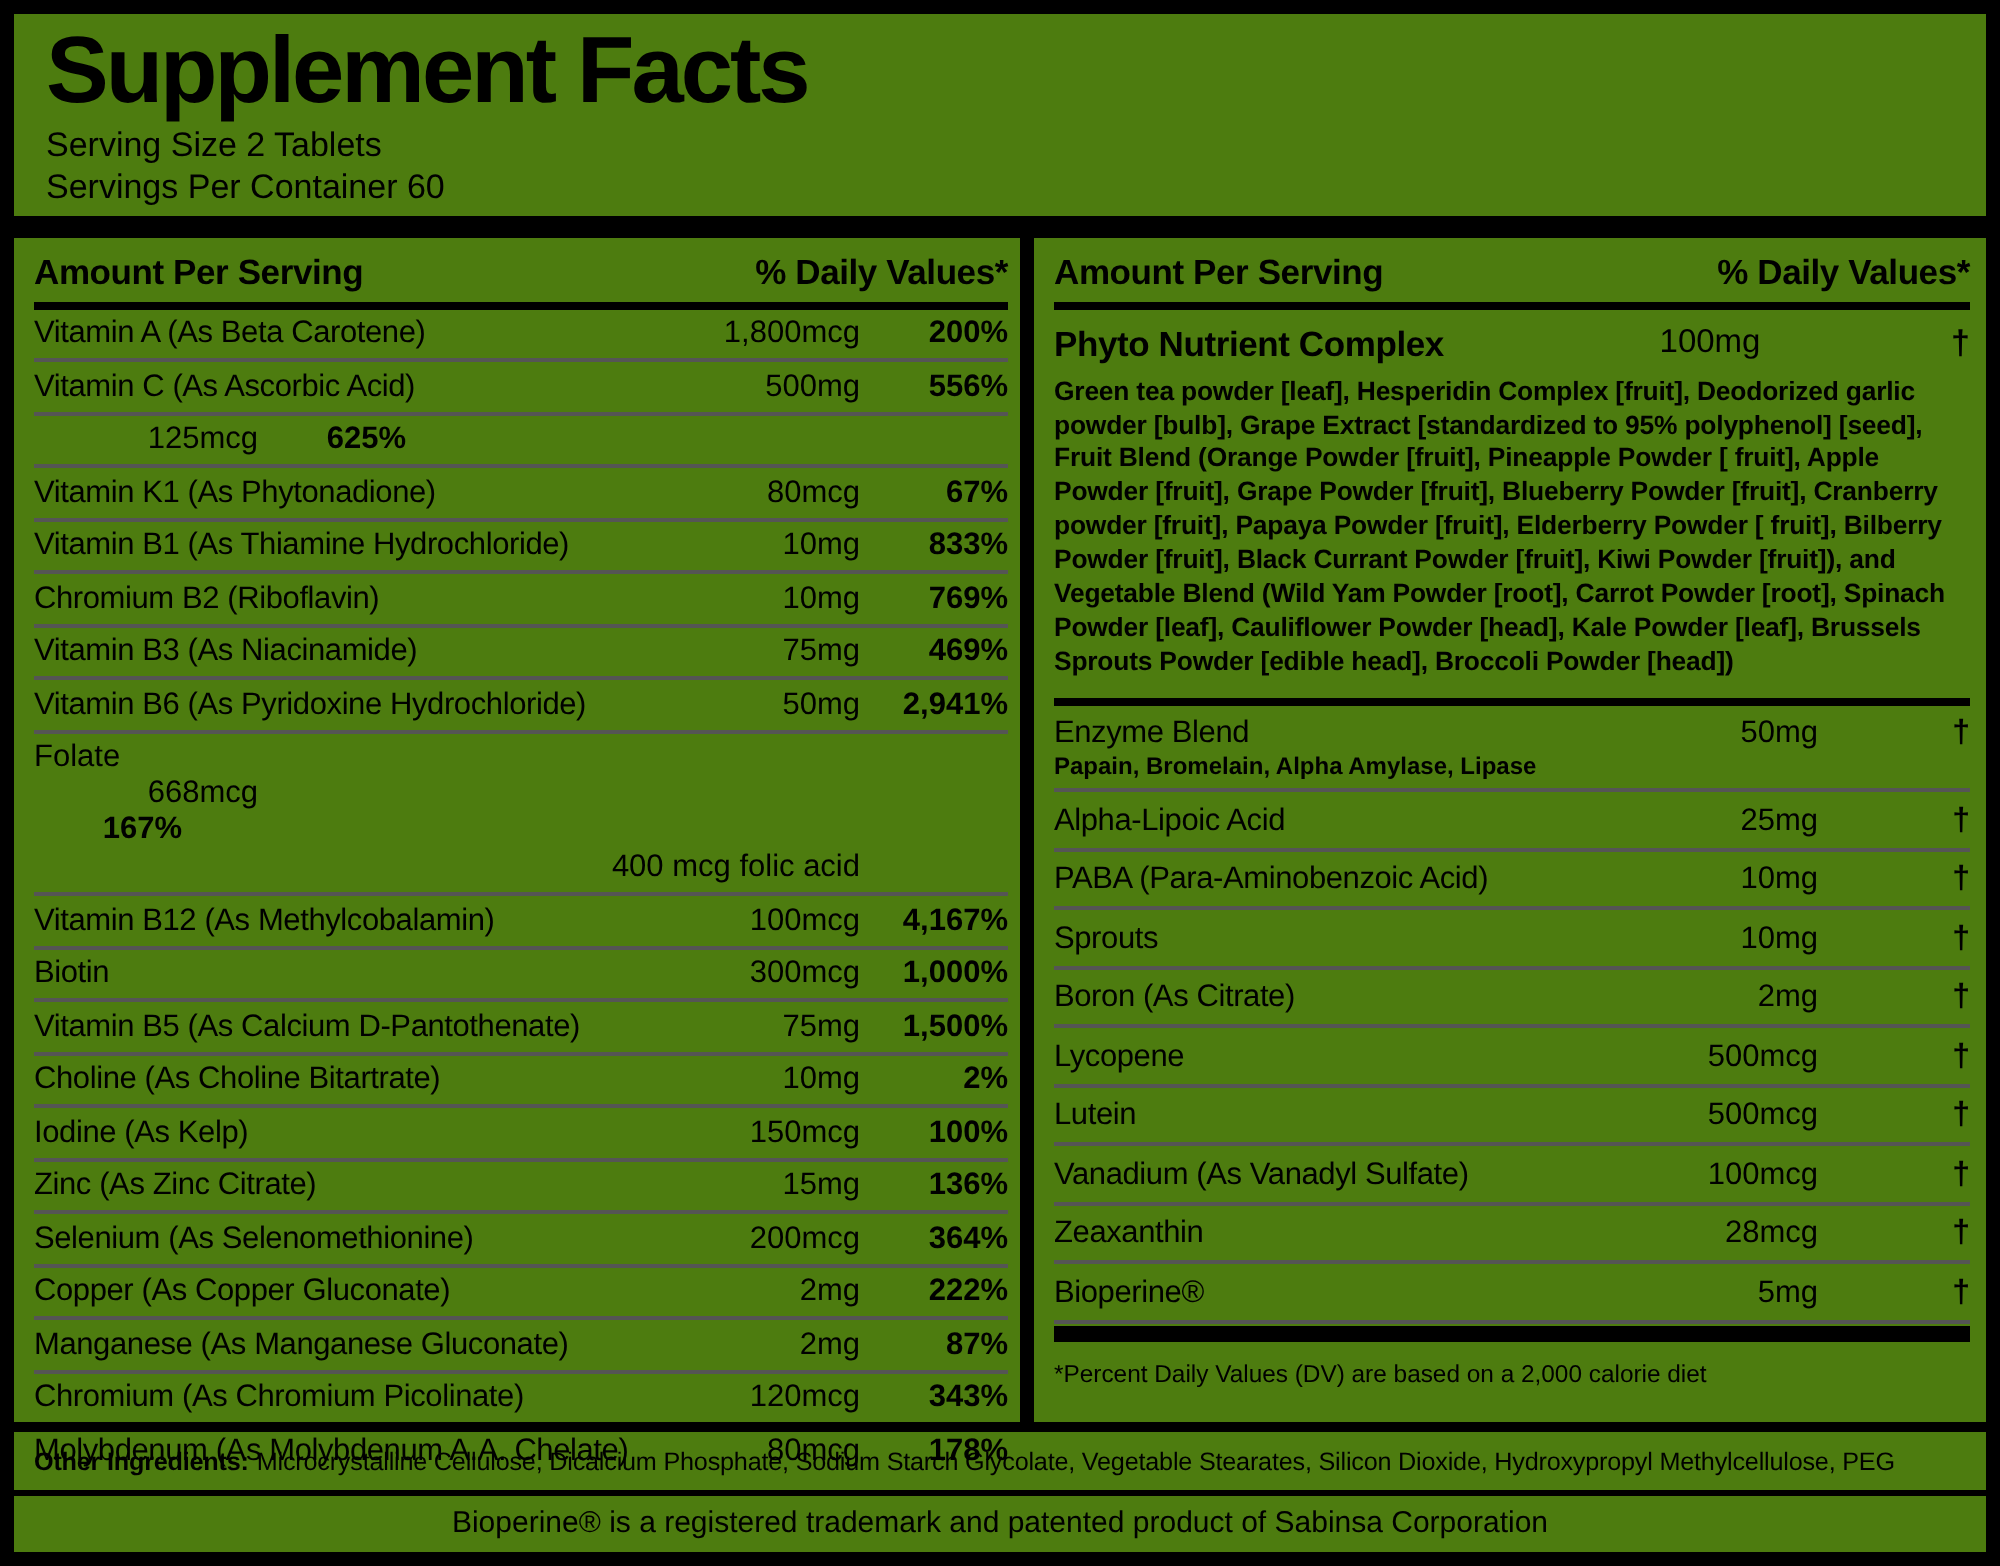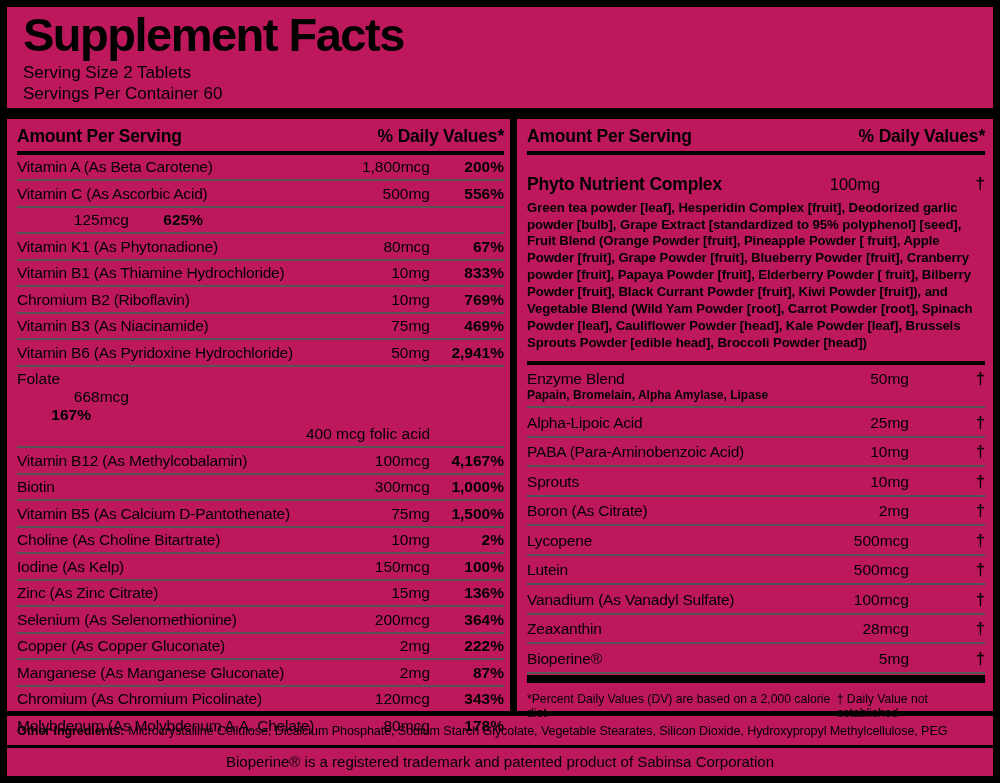--- a/index.html
+++ b/index.html
@@ -4,21 +4,21 @@
 <style>
   * { margin:0; padding:0; box-sizing:border-box; }
   html,body { background:#fff; }
   body {
     width:1000px; height:783px;
     font-family:"Liberation Sans","DejaVu Sans",sans-serif;
     color:#000;
   }
   .label {
     width:1000px; height:783px;
-    background:#be185d;
+    background:#4d7c0f;
     border:7px solid #000;
     display:flex; flex-direction:column;
     overflow:hidden;
   }
   
   .hdr { padding:2px 14px 4px 16px; }
   .title {
     font-size:47px; font-weight:900; letter-spacing:-1.5px;
     line-height:1.12;
   }
@@ -46,21 +46,21 @@
   .rows .row:last-child { border-bottom:none; }
   .row .nm  { flex:1; letter-spacing:-0.2px; }
   .row .amt { width:112px; text-align:right; white-space:nowrap; }
   .row .dv  { width:74px; text-align:right; font-weight:bold; white-space:nowrap; }
   .row2 { display:block; border-bottom:2px solid #555; padding:3.5px 0 3px; }
   .row2 .line1 { display:flex; align-items:baseline; font-size:15.5px; line-height:18px;flex-direction:column; }
   .row2 .line1 .nm { flex:1; } .row2 .line1 .amt { width:112px; text-align:right; }
   .row2 .line1 .dv { width:74px; text-align:right; font-weight:bold; }
   .row2 .sub-amt { font-size:15.5px; line-height:19px; text-align:right; margin-right:74px; }
   
-  .phyto-head { display:flex; align-items:center; padding:19px 0 2px; }
+  .phyto-head { display:flex; align-items:flex-start; padding:7px 0 2px; }
   .phyto-head .nm { flex:1; font-size:17.5px; font-weight:bold; letter-spacing:-0.2px; }
   .phyto-head .amt { width:140px; text-align:center; font-size:16.5px; }
   .phyto-head .dv { width:60px; text-align:right; font-size:17px; font-weight:bold; }
   .phyto-desc {
     font-size:13.2px; font-weight:bold; line-height:16.9px;
     letter-spacing:-0.1px; padding:3px 0 9px;
   }
   .r-bar { height:4px; background:#000; flex:0 0 auto; }
   .rrow { border-bottom:2px solid #555; padding:4.5px 0 4px; }
   .rrow .line1 { display:flex; align-items:baseline; font-size:15.5px; line-height:19px; }
@@ -295,21 +295,20 @@
           <div class="line1">
             <span class="nm">Bioperine®</span>
             <span class="amt">5mg</span>
             <span class="dv">†</span>
           </div>
         </div>
 
       <div class="foot-bar"></div>
       <div class="footnotes">
         <span>*Percent Daily Values (DV) are based on a 2,000 calorie diet</span>
-        <span>† Daily Value not established</span>
       </div>
     </div>
   </div>
 
   <div class="other-ing">
     <span class="lbl">Other Ingredients:</span><span>Microcrystalline Cellulose, Dicalcium Phosphate, Sodium Starch Glycolate, Vegetable Stearates, Silicon Dioxide, Hydroxypropyl Methylcellulose, PEG</span>
   </div>
 
   <div class="trademark">Bioperine® is a registered trademark and patented product of Sabinsa Corporation</div>
 

